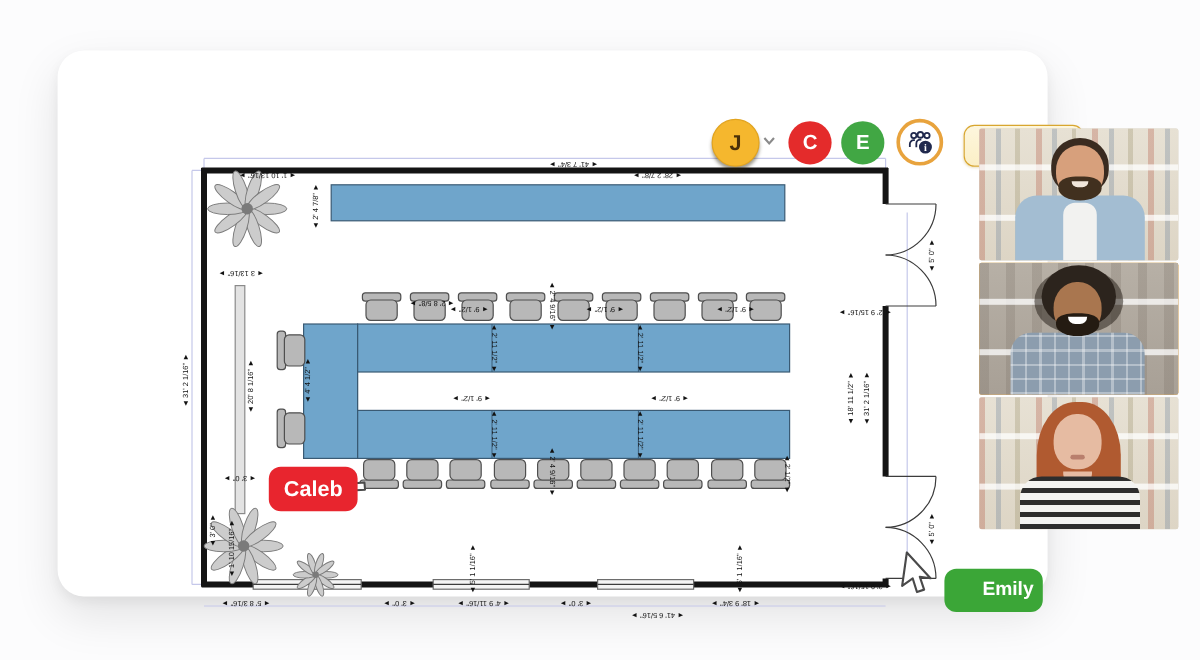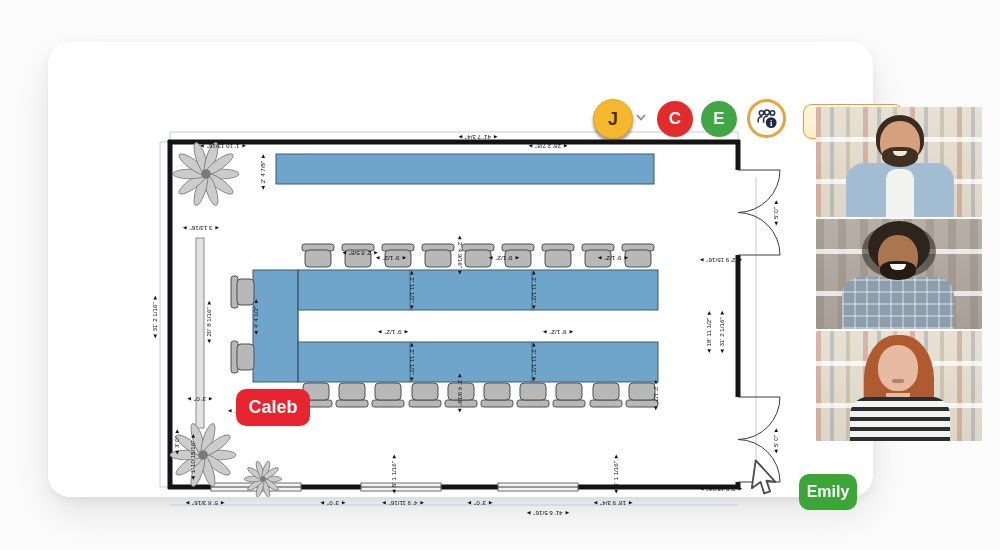--- a/index.html
+++ b/index.html
@@ -26,23 +26,23 @@
   .plan .wall{stroke:var(--wall);stroke-width:5;fill:none;}
   .plan .obj{fill:var(--blue);stroke:var(--blue-stroke);stroke-width:1;}
   .plan .seam{stroke:var(--blue-stroke);stroke-width:.8;}
   .plan .dim{font-size:6.2px;fill:var(--dim-text);font-family:"Liberation Sans",sans-serif;text-anchor:middle;}
   .plan .dimline{stroke:var(--dim-line);stroke-width:1;fill:none;}
   .plan .door{stroke:#3c3c3c;stroke-width:1;fill:none;}
   .plan .win{fill:#f4f4f4;stroke:#6d6d6d;stroke-width:1;}
   .plan .rail{fill:#e3e3e3;stroke:#8a8a8a;stroke-width:1;}
   
   .cursor-label{position:absolute;color:#fff;font-weight:bold;display:flex;align-items:center;
-       justify-content:center;border-radius:10px;margin-left:12px;}
+       justify-content:center;border-radius:10px;}
   .caleb-label{left:176px;top:347px;width:74px;height:37px;font-size:18px;background:var(--caleb-red);}
-  .emily-label{left:739px;top:432px;width:58px;height:36px;font-size:16px;background:var(--emily-green);}
+  .emily-label{left:739px;top:432px;width:58px;height:36px;font-size:16px;background:var(--emily-green);padding-left:24px;}
   .cursor-arrow{position:absolute;}
   .caleb-arrow{left:226px;top:342px;transform:rotate(-68deg);}
   .emily-arrow{left:702px;top:418px;transform:rotate(8deg);}
   
   .videos{position:absolute;left:816px;top:107px;width:166px;}
   .vcell{position:relative;width:166px;height:110px;margin-bottom:2px;overflow:hidden;border-radius:2px;
          cursor:pointer;background:#d8d1c2;}
   .vcell.active{outline:2px solid var(--accent-amber);outline-offset:-2px;}
   .shelfbg{position:absolute;inset:0;
      background:

